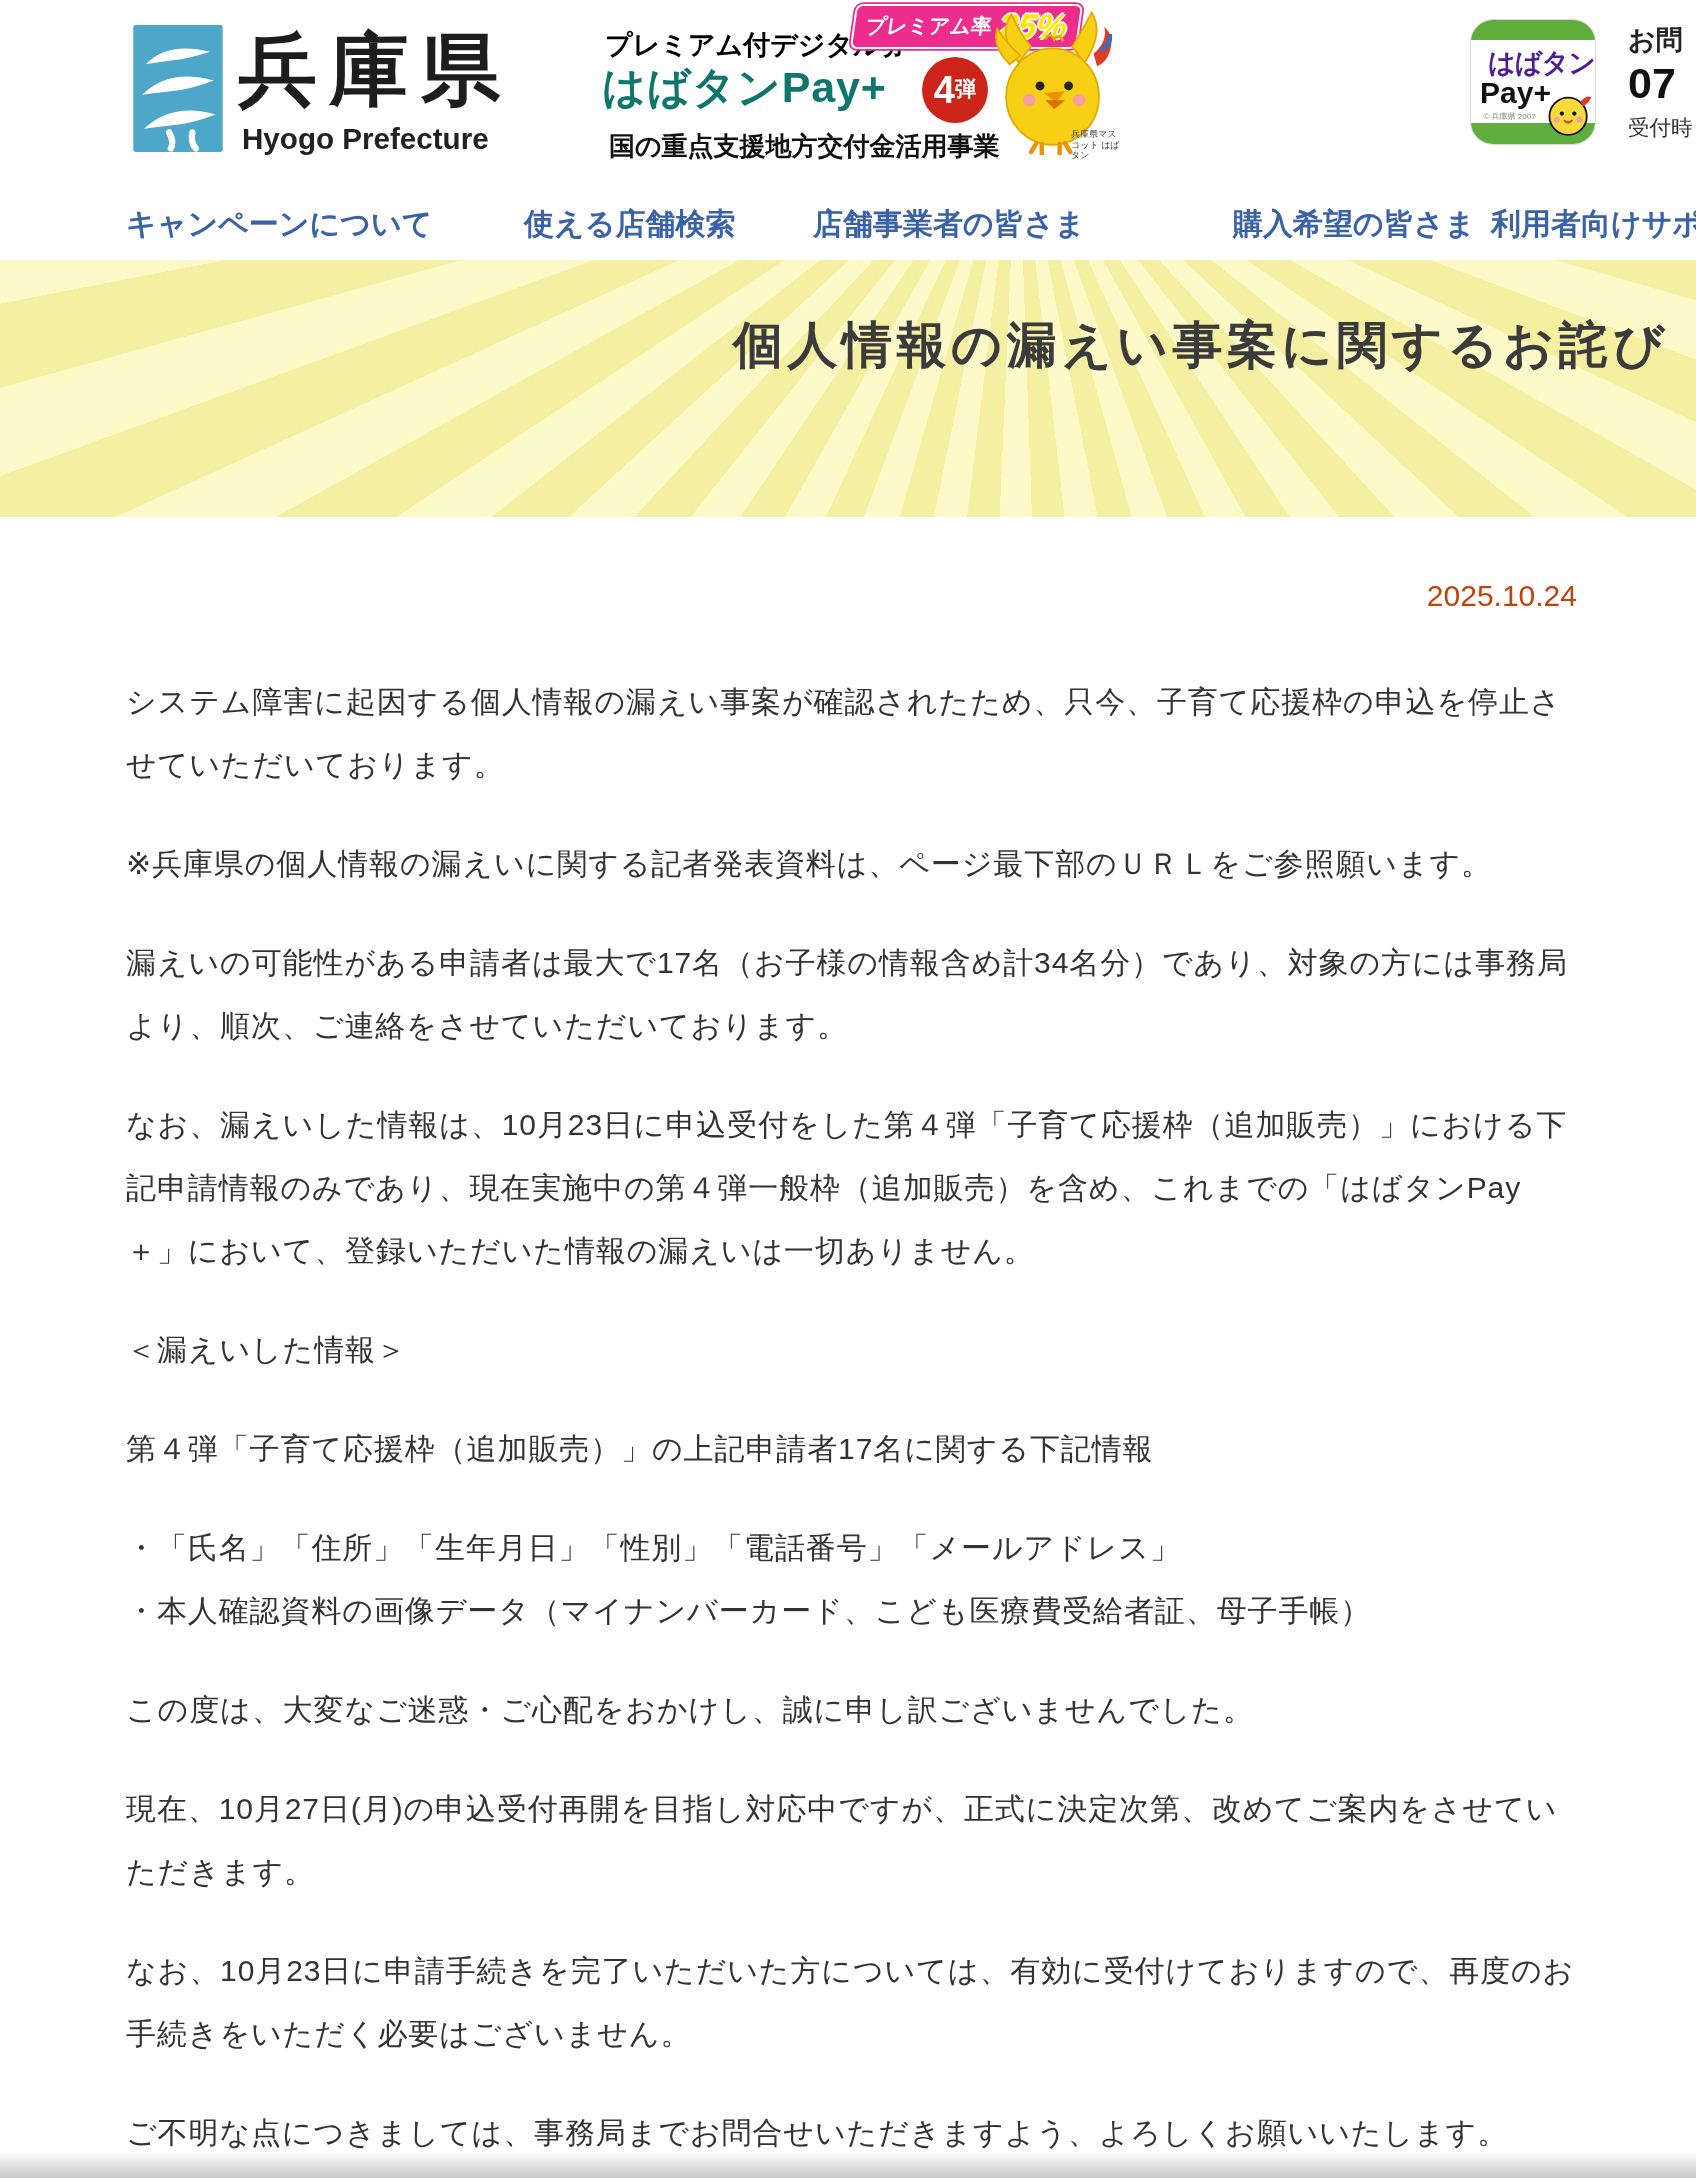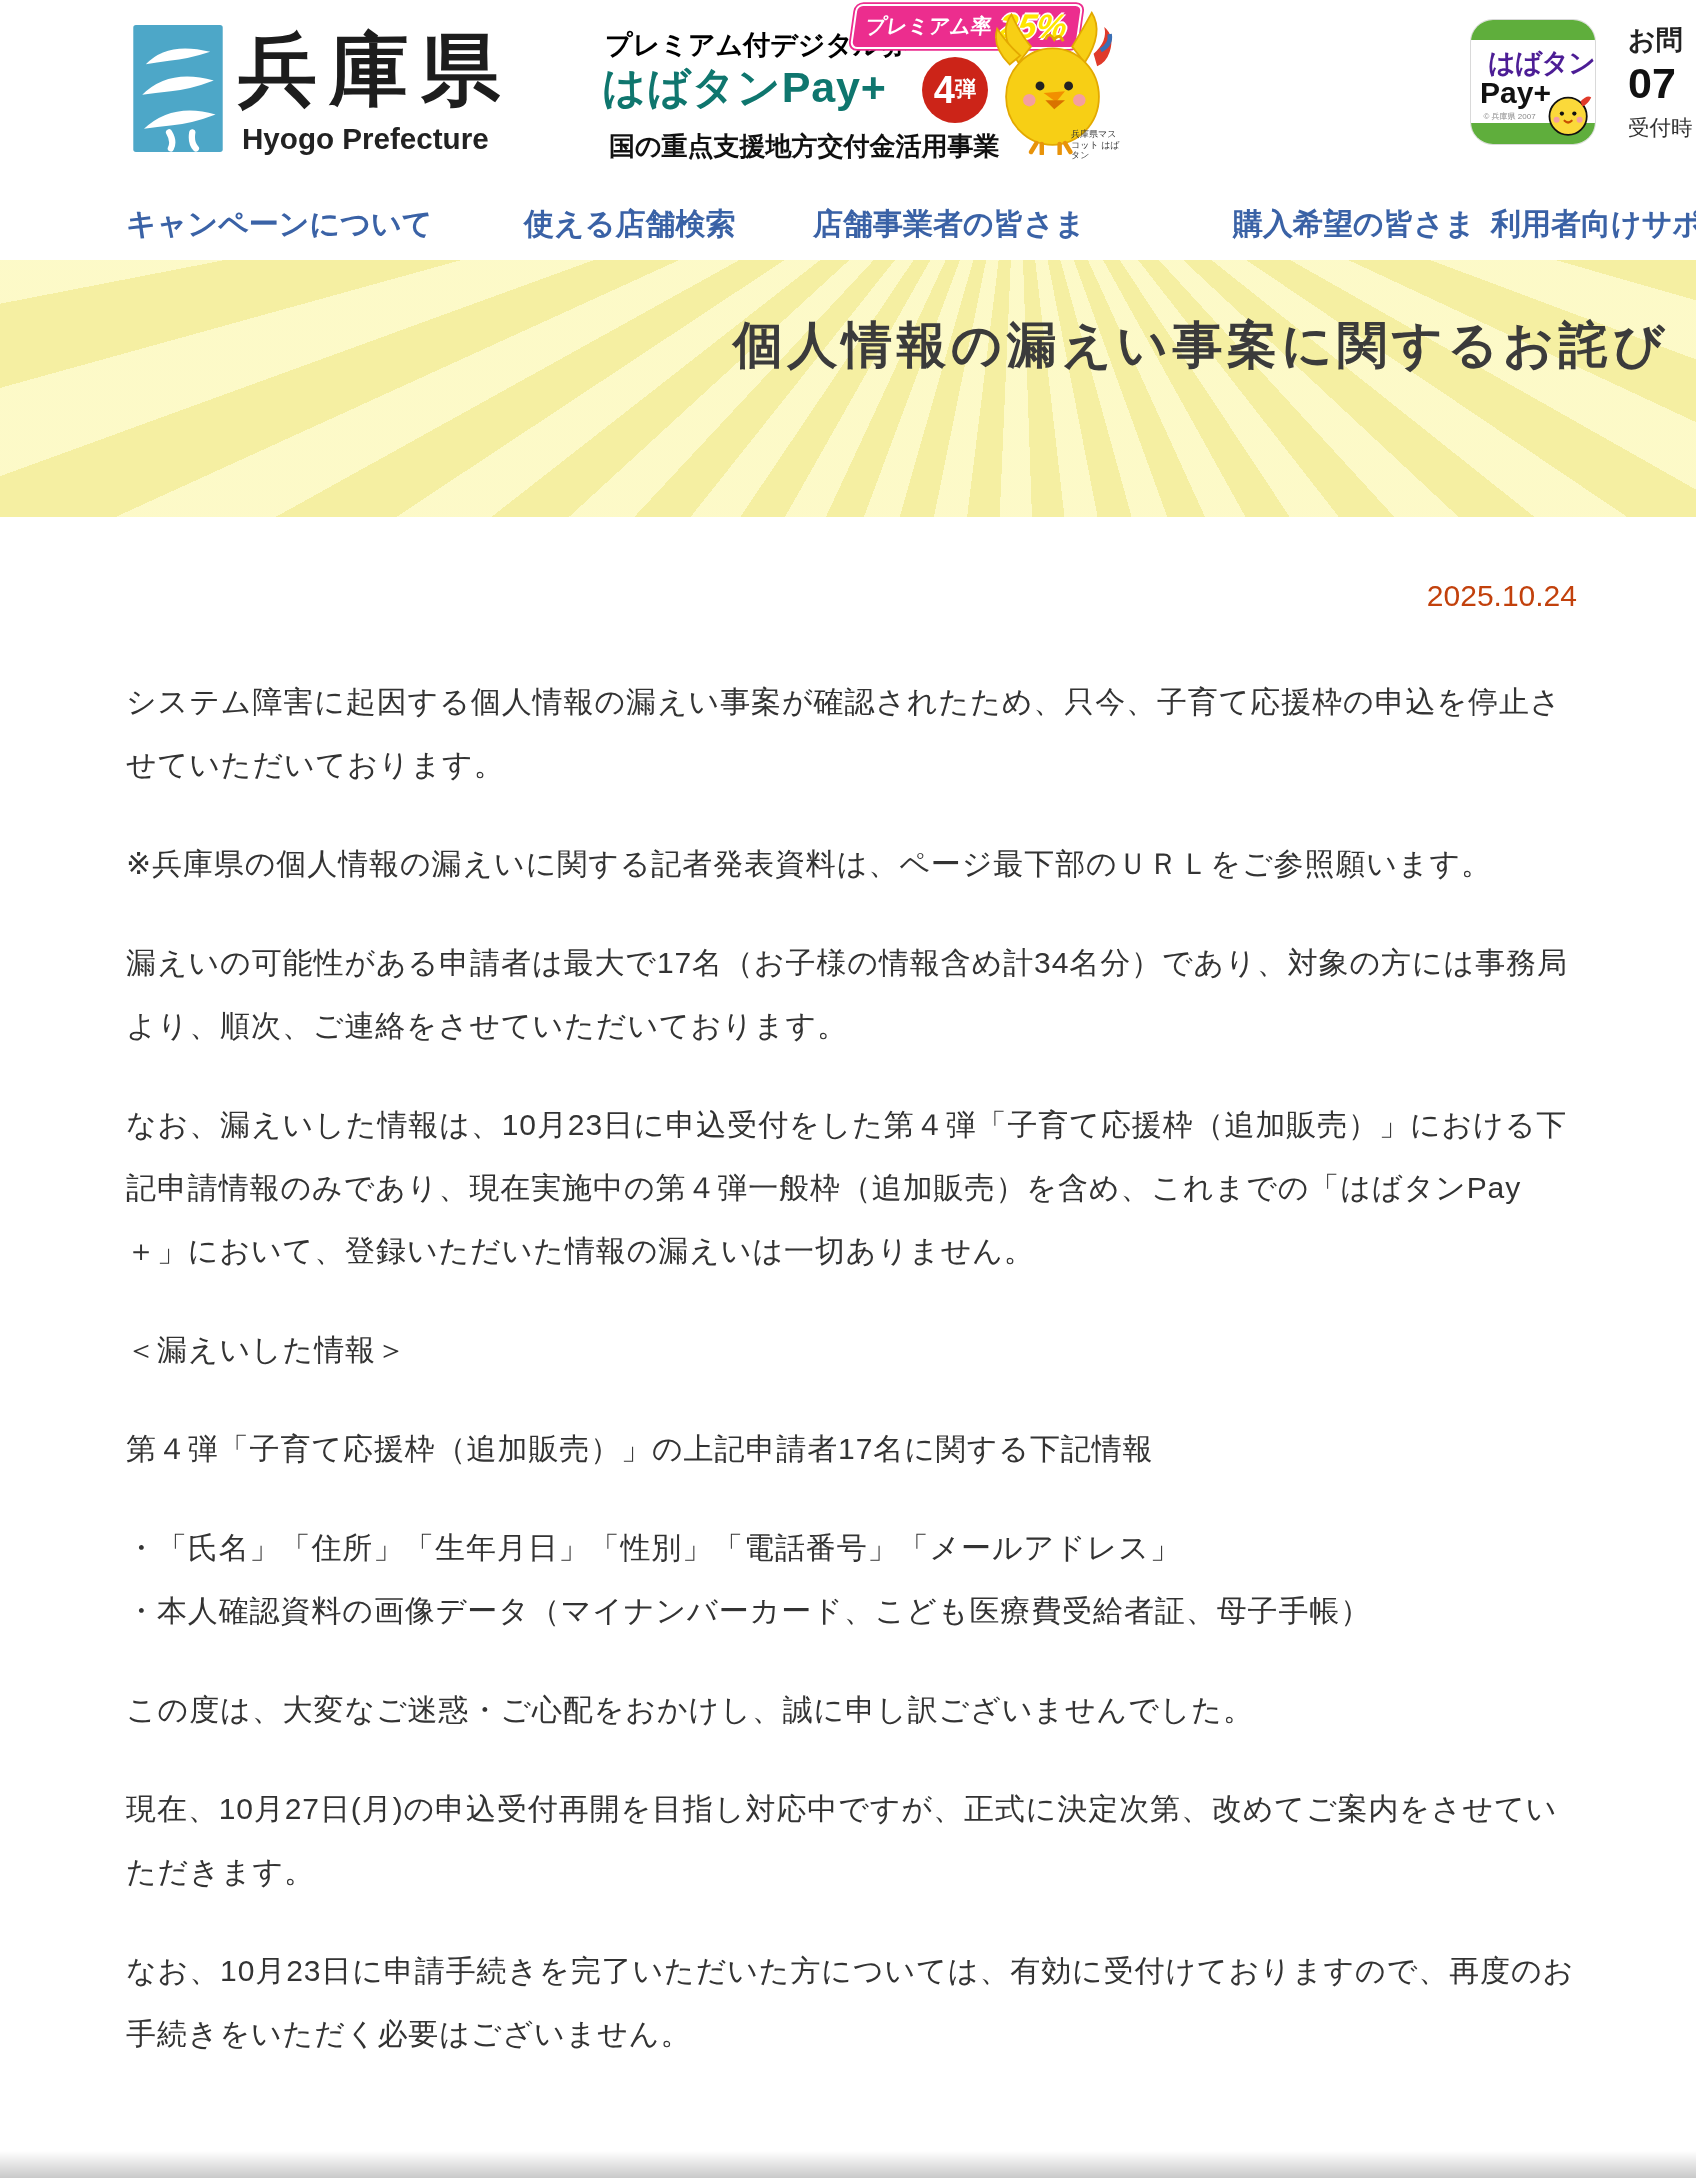--- a/index.html
+++ b/index.html
@@ -149,16 +149,17 @@
   <p>※兵庫県の個人情報の漏えいに関する記者発表資料は、ページ最下部のＵＲＬをご参照願います。</p>
   <p>漏えいの可能性がある申請者は最大で17名（お子様の情報含め計34名分）であり、対象の方には事務局より、順次、ご連絡をさせていただいております。</p>
   <p>なお、漏えいした情報は、10月23日に申込受付をした第４弾「子育て応援枠（追加販売）」における下記申請情報のみであり、現在実施中の第４弾一般枠（追加販売）を含め、これまでの「はばタンPay＋」において、登録いただいた情報の漏えいは一切ありません。</p>
   <p>＜漏えいした情報＞</p>
   <p>第４弾「子育て応援枠（追加販売）」の上記申請者17名に関する下記情報</p>
   <p>・「氏名」「住所」「生年月日」「性別」「電話番号」「メールアドレス」</p>
   <p class="cont">・本人確認資料の画像データ（マイナンバーカード、こども医療費受給者証、母子手帳）</p>
   <p>この度は、大変なご迷惑・ご心配をおかけし、誠に申し訳ございませんでした。</p>
   <p>現在、10月27日(月)の申込受付再開を目指し対応中ですが、正式に決定次第、改めてご案内をさせていただきます。</p>
   <p>なお、10月23日に申請手続きを完了いただいた方については、有効に受付けておりますので、再度のお手続きをいただく必要はございません。</p>
+  <p>ご不明な点につきましては、事務局までお問合せいただきますよう、よろしくお願いいたします。</p>
 </div>
 
 <div class="bottom-fade"></div>
 
 
 </body></html>

